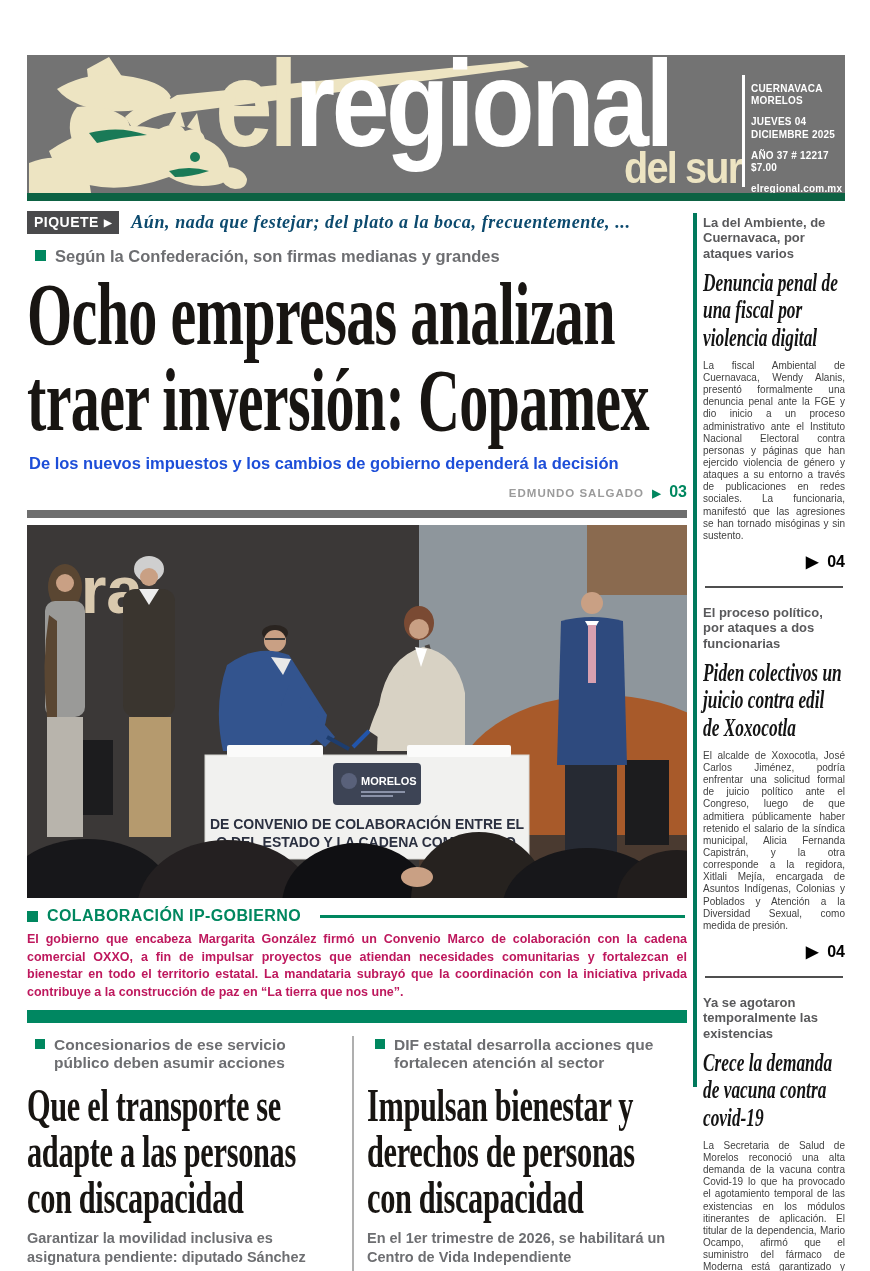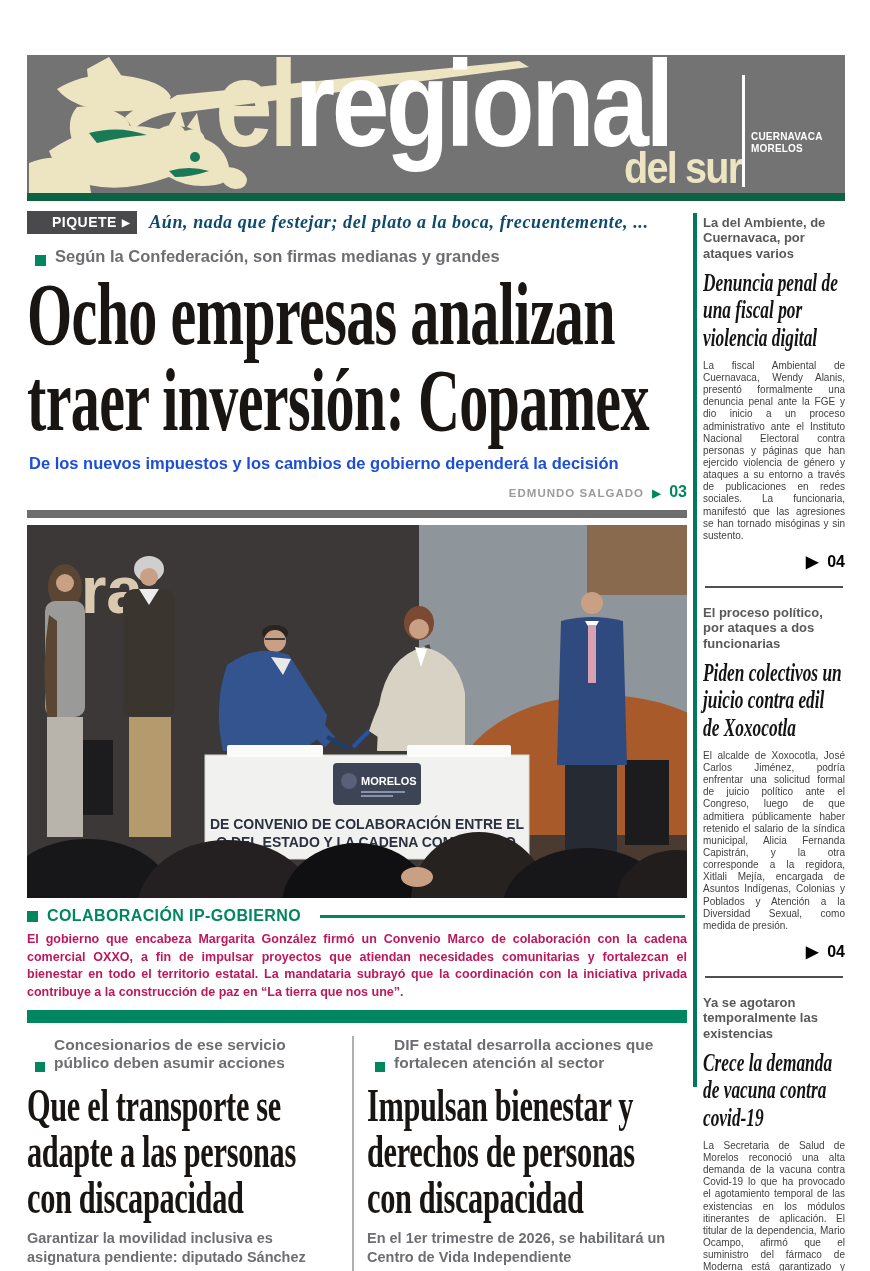--- a/index.html
+++ b/index.html
@@ -24,39 +24,39 @@
   .tagline {
     position:absolute; right:104px; top:88px;
     transform:scaleX(0.9); transform-origin:100% 0;
     font-weight:bold; font-size:44px; color:#EDE4C2; letter-spacing:-2px;
   }
   .mast-rule { position:absolute; right:100px; top:20px; width:3px; height:112px; background:#fff; }
   .mast-info {
     position:absolute; right:4px; top:28px; width:90px; color:#fff;
     font-weight:bold; font-size:10px; line-height:1.22; letter-spacing:.2px;
   }
-  .mast-info .grp { margin-bottom:9px;margin-top:48px; }
+  .mast-info .grp { margin-bottom:9px; }
   
   .content { position:absolute; left:27px; top:211px; width:818px; }
   .vdivider { position:absolute; left:666px; top:2px; width:4px; height:874px; background:#00795C; }
   .main { position:absolute; left:0; top:0; width:660px; }
   .sidebar { position:absolute; left:676px; top:4px; width:142px; }
 
   .piquete { display:flex; align-items:center; gap:12px; margin-bottom:13px; }
   .piquete-label {
     background:#4A4A4C; color:#fff; font-weight:bold; font-size:14px;
-    padding:3px 7px 4px 25px; letter-spacing:.5px; display:flex; align-items:center; gap:5px;
+    padding:3px 7px 4px 7px; letter-spacing:.5px; display:flex; align-items:center; gap:5px;
   }
   .piquete-label .arr { font-size:10px; }
   .piquete-text {
     font-family:"Liberation Serif", serif; font-style:italic; font-weight:bold;
     font-size:18px; color:#0c4a6e; letter-spacing:.6px;
   }
   
-  .kicker-row { display:flex; align-items:flex-end; gap:9px; margin-bottom:4px;padding-left:8px; }
+  .kicker-row { display:flex; align-items:flex-start; gap:9px; margin-bottom:4px;padding-left:8px; }
   .sq { width:11px; height:11px; background:#00875F; flex:none; margin-top:3px; }
   .kicker { font-weight:bold; font-size:16.5px; color:#6D6E71; line-height:1.15; }
   .lead-headline {
     width:1000px; transform:scaleX(0.66); transform-origin:0 0;
     font-family:"Liberation Serif", serif; font-weight:bold; font-size:88px;
     line-height:0.98; color:#181512; letter-spacing:-1px; margin:6px 0 10px 0;
   }
   .lead-sub { font-weight:bold; font-size:16.5px; color:#1d4ed8; margin:4px 0 10px 2px; }
   .byline { text-align:right; font-weight:bold; font-size:11.5px; color:#9B9B9B; letter-spacing:1px; margin-bottom:9px; }
   .byline .arr, .pageref .arr { color:#00875F; font-size:11px; letter-spacing:0; }

